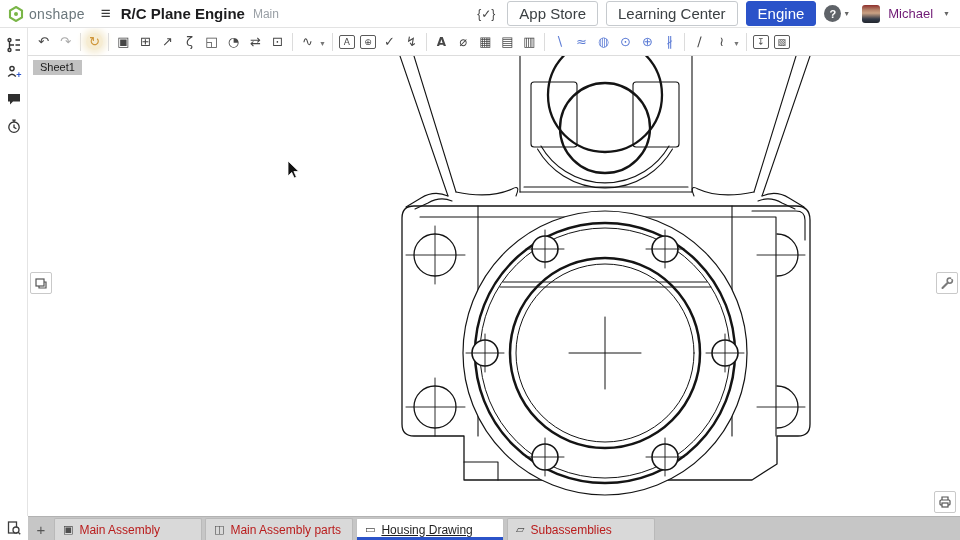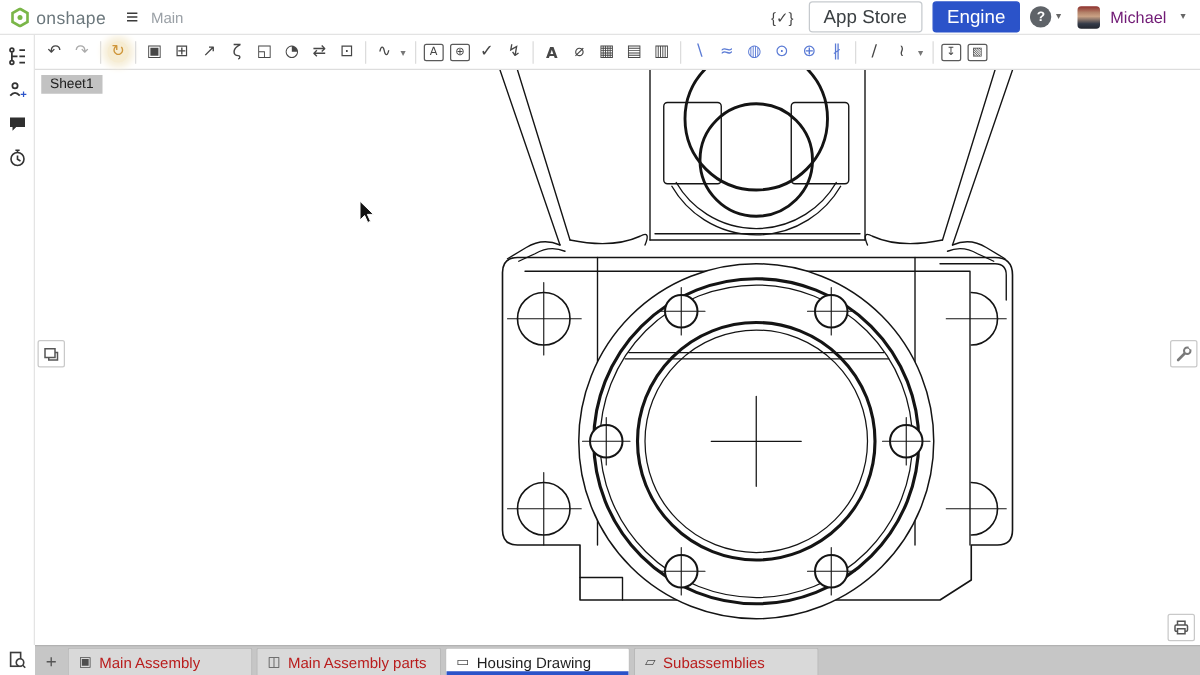--- a/index.html
+++ b/index.html
@@ -65,40 +65,42 @@
   .tab-search { width:28px; height:24px; background:#fff; display:flex; align-items:center;
     justify-content:center; cursor:pointer; flex:none; }
   .add-tab { width:26px; height:22px; display:flex; align-items:center; justify-content:center;
     font-size:15px; color:#555; cursor:pointer; flex:none; }
   .tab { height:22px; width:148px; margin-right:3px; background:#d9d9d9; border:1px solid #b9b9b9;
     border-bottom:none; border-radius:2px 2px 0 0; display:flex; align-items:center; gap:6px;
     padding:0 8px; cursor:pointer; flex:none; }
   .tab .t-icon { font-family:"DejaVu Sans", sans-serif; font-size:11px; color:#4e4e4e; }
   .tab .t-label { font-size:12px; color:#b91c1c; white-space:nowrap; overflow:hidden; }
   .tab.active { background:#fff; border-color:#c2c2c2; box-shadow:inset 0 -3px 0 0 #2b53c9; }
-  .tab.active .t-label { color:#1f1f1f; }
+  .tab.active .t-label { color:#1f1f1f;text-decoration:underline; }
 </style>
 </head>
 <body>
 
 <div class="app">
 
   <div class="header">
     <span class="brand-wrap">
       <svg width="16" height="16" viewBox="0 0 16 16">
         <polygon points="8,1 14,4.5 14,11.5 8,15 2,11.5 2,4.5" fill="none" stroke="#7ab648" stroke-width="2.1"></polygon>
         <circle cx="8" cy="8" r="2" fill="#7ab648"></circle>
       </svg>
       <span class="brand-text">onshape</span>
     </span>
     <span class="menu-glyph">≡</span>
+    <span class="doc-title">R/C Plane Engine</span>
     <span class="workspace">Main</span>
     <span class="spacer"></span>
     <span class="fs-icon">{✓}</span>
     <button class="hbtn">App Store</button>
+    <button class="hbtn">Learning Center</button>
     <button class="hbtn share">Engine</button>
     <span style="display:flex;align-items:center;">
       <span class="help-bubble">?</span>
       <span class="caret">▼</span>
     </span>
     <span class="avatar"></span>
     <span class="user-name">Michael</span>
     <span class="caret">▼</span>
   </div>
 

